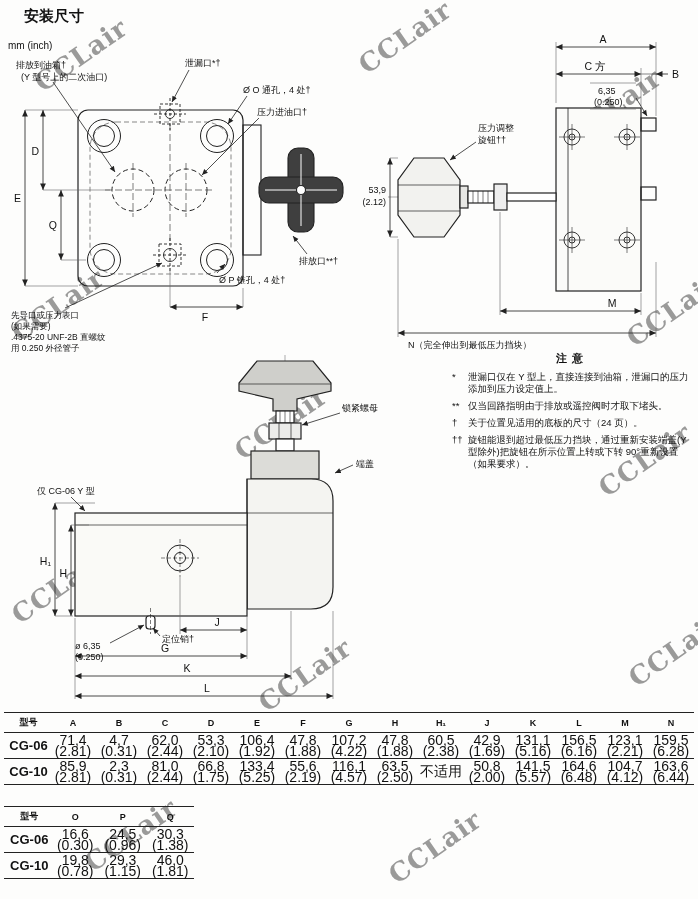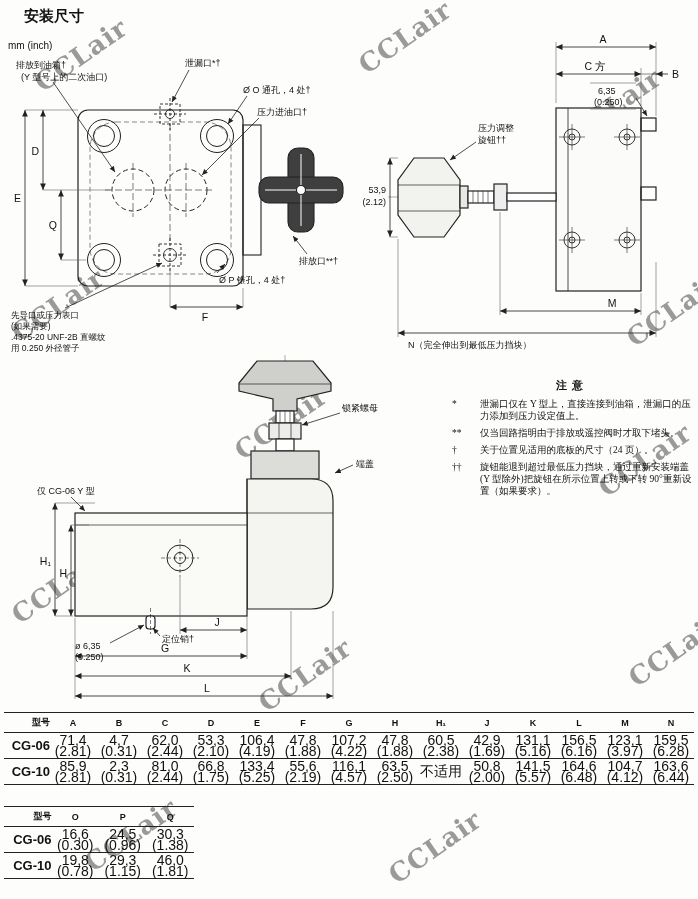--- a/index.html
+++ b/index.html
@@ -14,30 +14,30 @@
   .subtitle { position:absolute; left:8px; top:40px; font-size:10px; }
 
   svg { position:absolute; overflow:visible; }
   .svg1 { left:5px;   top:52px; }
   .svg2 { left:350px; top:30px; }
   .svg3 { left:25px;  top:353px; }
   svg text { font-size:9px; fill:#111; font-family:"Liberation Sans","DejaVu Sans",sans-serif; }
   svg text.dim { font-size:10.5px; }
   svg text.sm { font-size:8.5px; }
 
-  .notes { position:absolute; left:452px; top:379px; width:240px; font-size:9.5px; line-height:12px;font-family:Liberation Serif, serif; }
+  .notes { position:absolute; left:452px; top:352px; width:240px; font-size:9.5px; line-height:12px; }
   .notes-heading { font-weight:bold; font-size:11px; letter-spacing:5px; text-align:center; margin-bottom:7px; }
   .note-item { display:flex; margin-bottom:5px; }
   .note-marker { width:16px; flex:none; }
-  .note-text { flex:1;margin-left:12px; }
+  .note-text { flex:1; }
 
   table.dims { border-collapse:collapse; position:absolute; table-layout:fixed; }
   .dims th, .dims td { font-size:14px; font-weight:normal; text-align:center; vertical-align:middle; padding:2px 0; }
   .dims thead th { font-weight:bold; font-size:9px; border-top:1.3px solid #222; border-bottom:1px solid #222; padding:3px 0; }
-  .dims thead th:first-child, .dims tbody th { text-align:right; padding-left:3px; }
+  .dims thead th:first-child, .dims tbody th { text-align:center; padding-left:3px; }
   .dims tbody tr { border-bottom:1px solid #222; }
   .dims tbody th { font-weight:bold; font-size:13px; }
   .dims td div { line-height:10.5px; }
   .dims1 { left:4px; top:712px; width:690px; }
   .dims2 { left:4px; top:806px; width:190px; }
 </style>
 </head>
 <body>
 
 <div class="page">
@@ -381,21 +381,21 @@
           <td>
             <div>62,0</div>
             <div>(2.44)</div>
           </td>
           <td>
             <div>53,3</div>
             <div>(2.10)</div>
           </td>
           <td>
             <div>106,4</div>
-            <div>(4.19)</div>
+            <div>(1.92)</div>
           </td>
           <td>
             <div>47,8</div>
             <div>(1.88)</div>
           </td>
           <td>
             <div>107,2</div>
             <div>(4.22)</div>
           </td>
           <td>
@@ -413,21 +413,21 @@
           <td>
             <div>131,1</div>
             <div>(5.16)</div>
           </td>
           <td>
             <div>156,5</div>
             <div>(6.16)</div>
           </td>
           <td>
             <div>123,1</div>
-            <div>(3.97)</div>
+            <div>(2.21)</div>
           </td>
           <td>
             <div>159,5</div>
             <div>(6.28)</div>
           </td>
         </tr>
         <tr>
           <th>CG-10</th>
           <td>
             <div>85,9</div>

